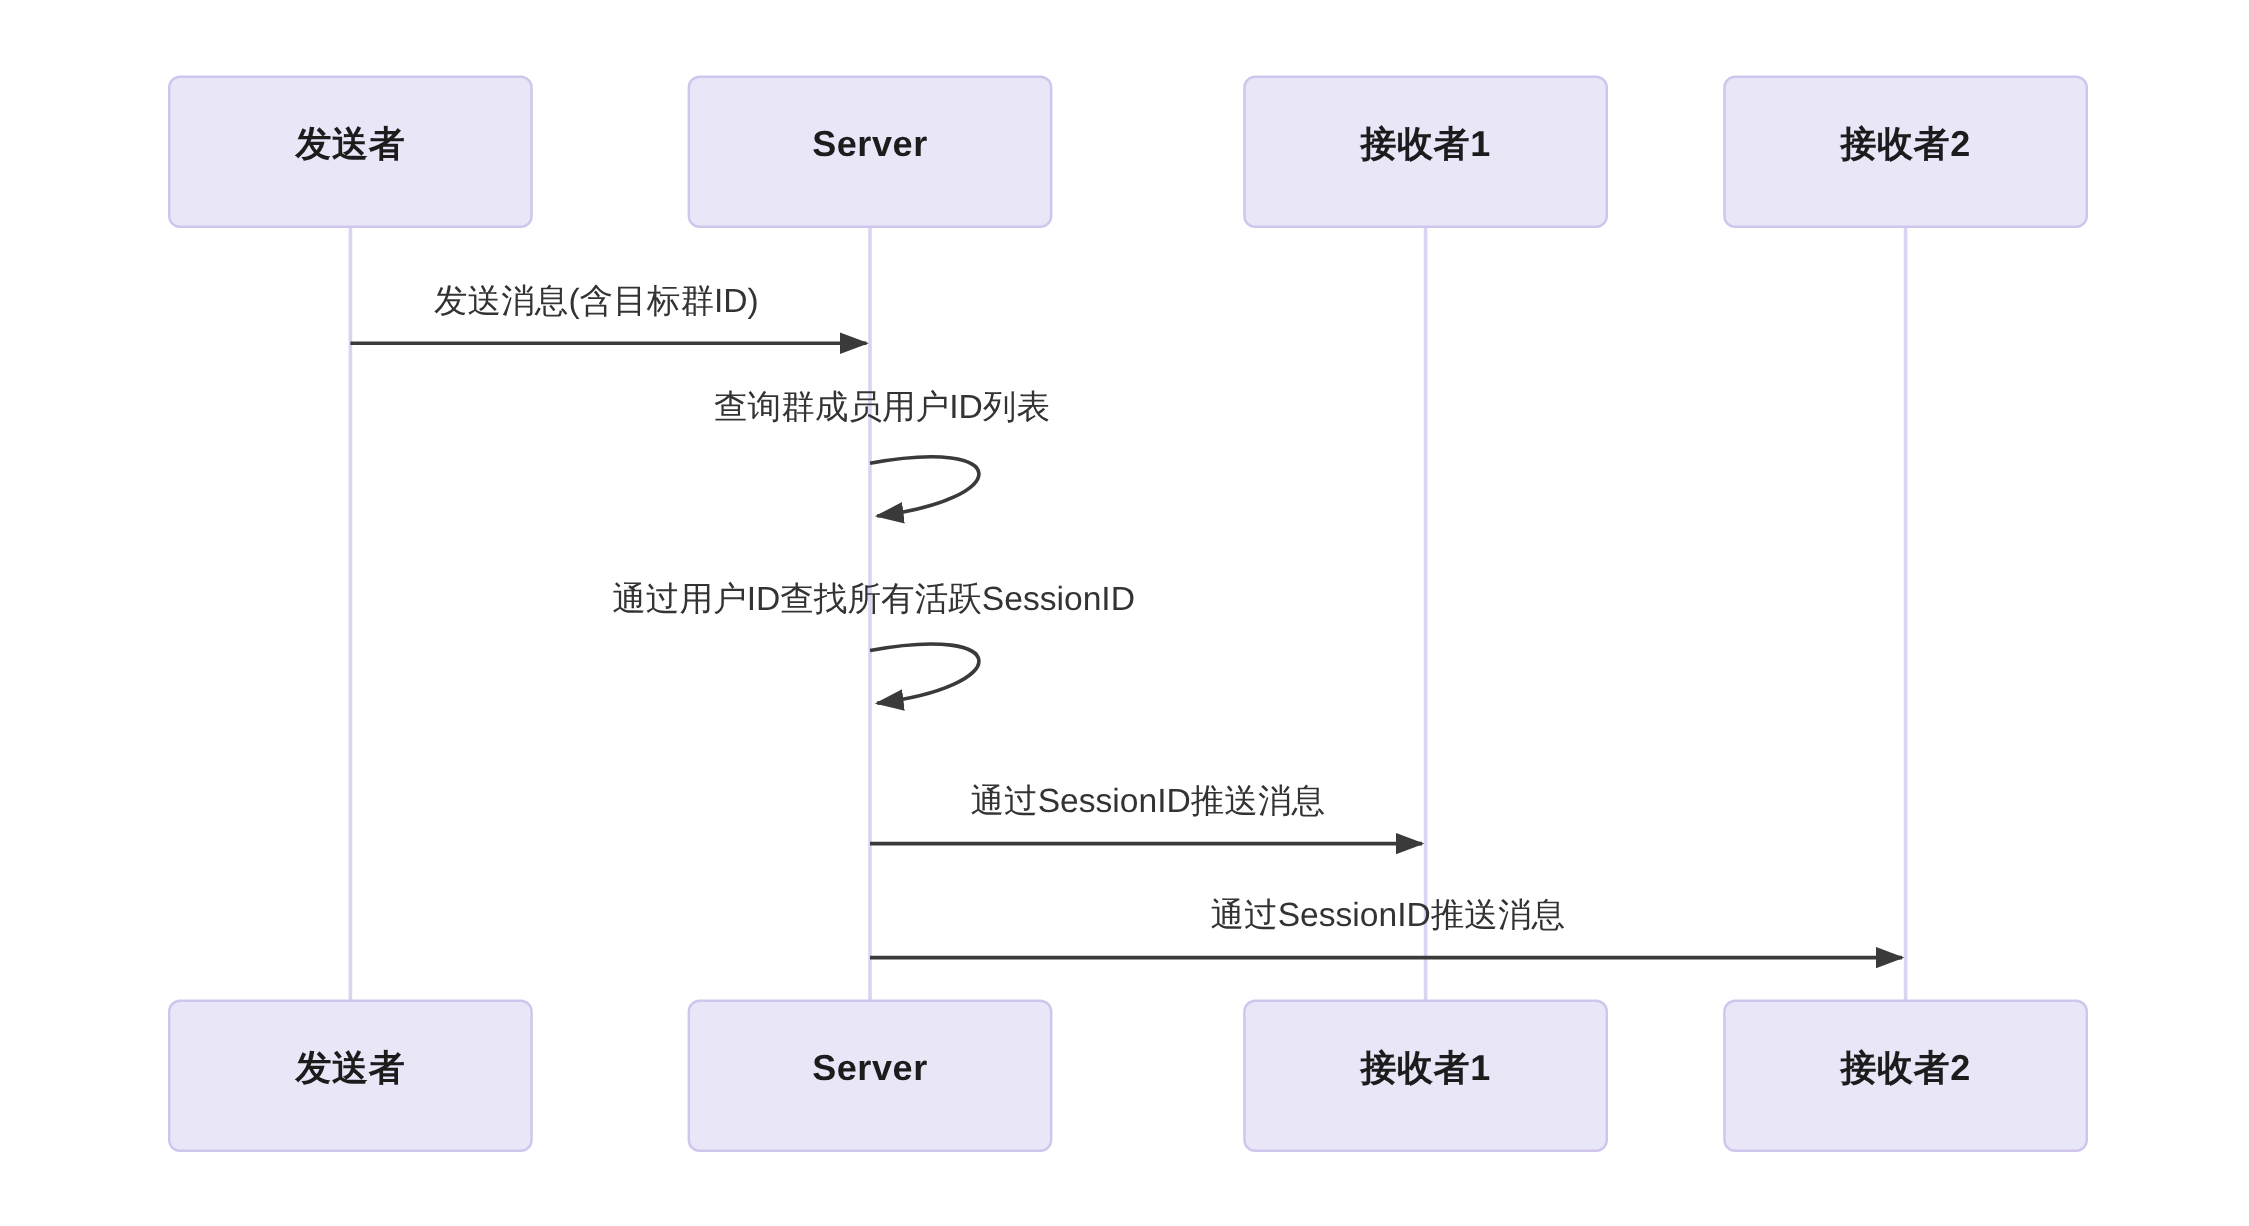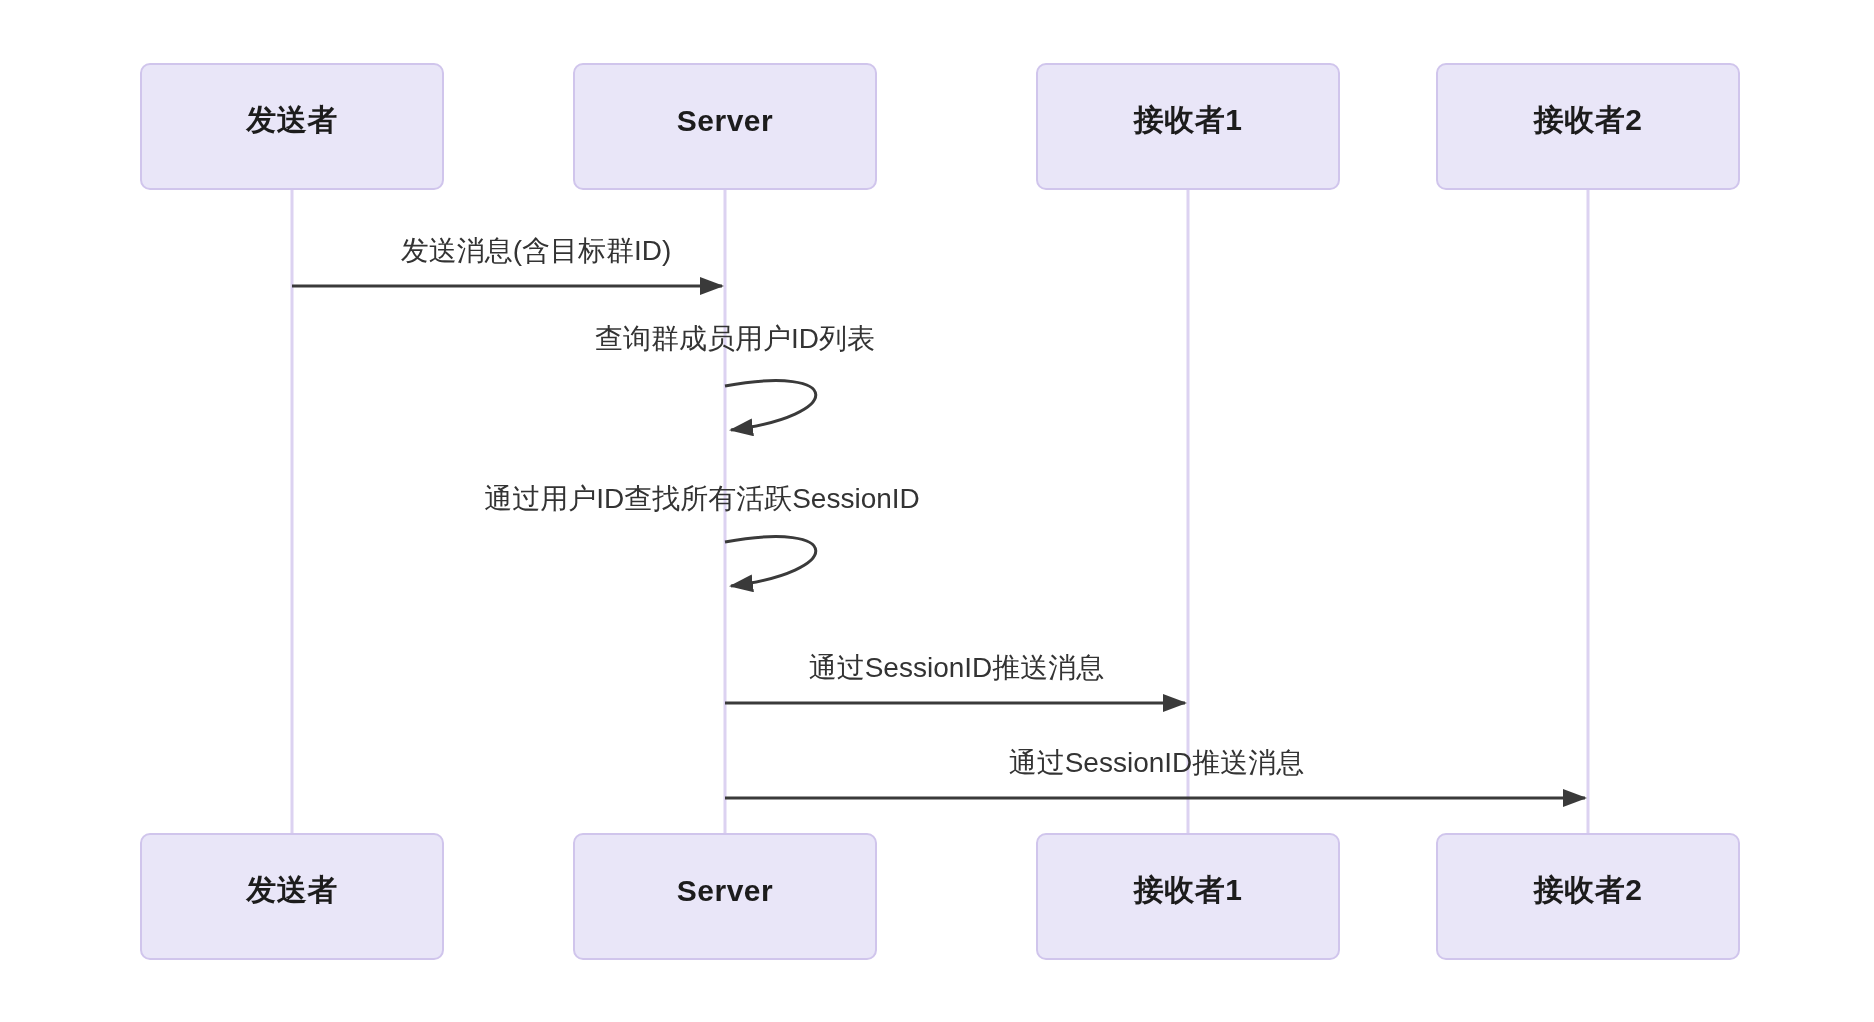--- a/index.html
+++ b/index.html
@@ -92,19 +92,19 @@
         <span class="actor-label" style="color: rgb(28, 28, 28);">Server</span>
       </div>
       <div class="actor-box" style="left: 1036px; top: 833px; width: 304px; height: 127px; background: rgb(233, 230, 248); border-color: rgb(208, 197, 236);">
         <span class="actor-label" style="color: rgb(28, 28, 28);">接收者1</span>
       </div>
       <div class="actor-box" style="left: 1436px; top: 833px; width: 304px; height: 127px; background: rgb(233, 230, 248); border-color: rgb(208, 197, 236);">
         <span class="actor-label" style="color: rgb(28, 28, 28);">接收者2</span>
       </div>
     </div>
   <div id="labels-layer">
-      <div class="msg-label" style="color: rgb(51, 51, 51); left: 536px; bottom: 752px;">发送消息(含目标群ID)</div>
+      <div class="msg-label" style="color: rgb(51, 51, 51); left: 497px; bottom: 752px;">发送消息(含目标群ID)</div>
       <div class="msg-label" style="color: rgb(51, 51, 51); left: 735px; bottom: 664px;">查询群成员用户ID列表</div>
-      <div class="msg-label" style="color: rgb(51, 51, 51); left: 702px; bottom: 504px;">通过用户ID查找所有活跃SessionID</div>
+      <div class="msg-label" style="color: rgb(51, 51, 51); left: 728px; bottom: 504px;">通过用户ID查找所有活跃SessionID</div>
       <div class="msg-label" style="color: rgb(51, 51, 51); left: 956.5px; bottom: 335px;">通过SessionID推送消息</div>
       <div class="msg-label" style="color: rgb(51, 51, 51); left: 1156.5px; bottom: 240px;">通过SessionID推送消息</div>
     </div>
 </div>
 
 </body></html>

